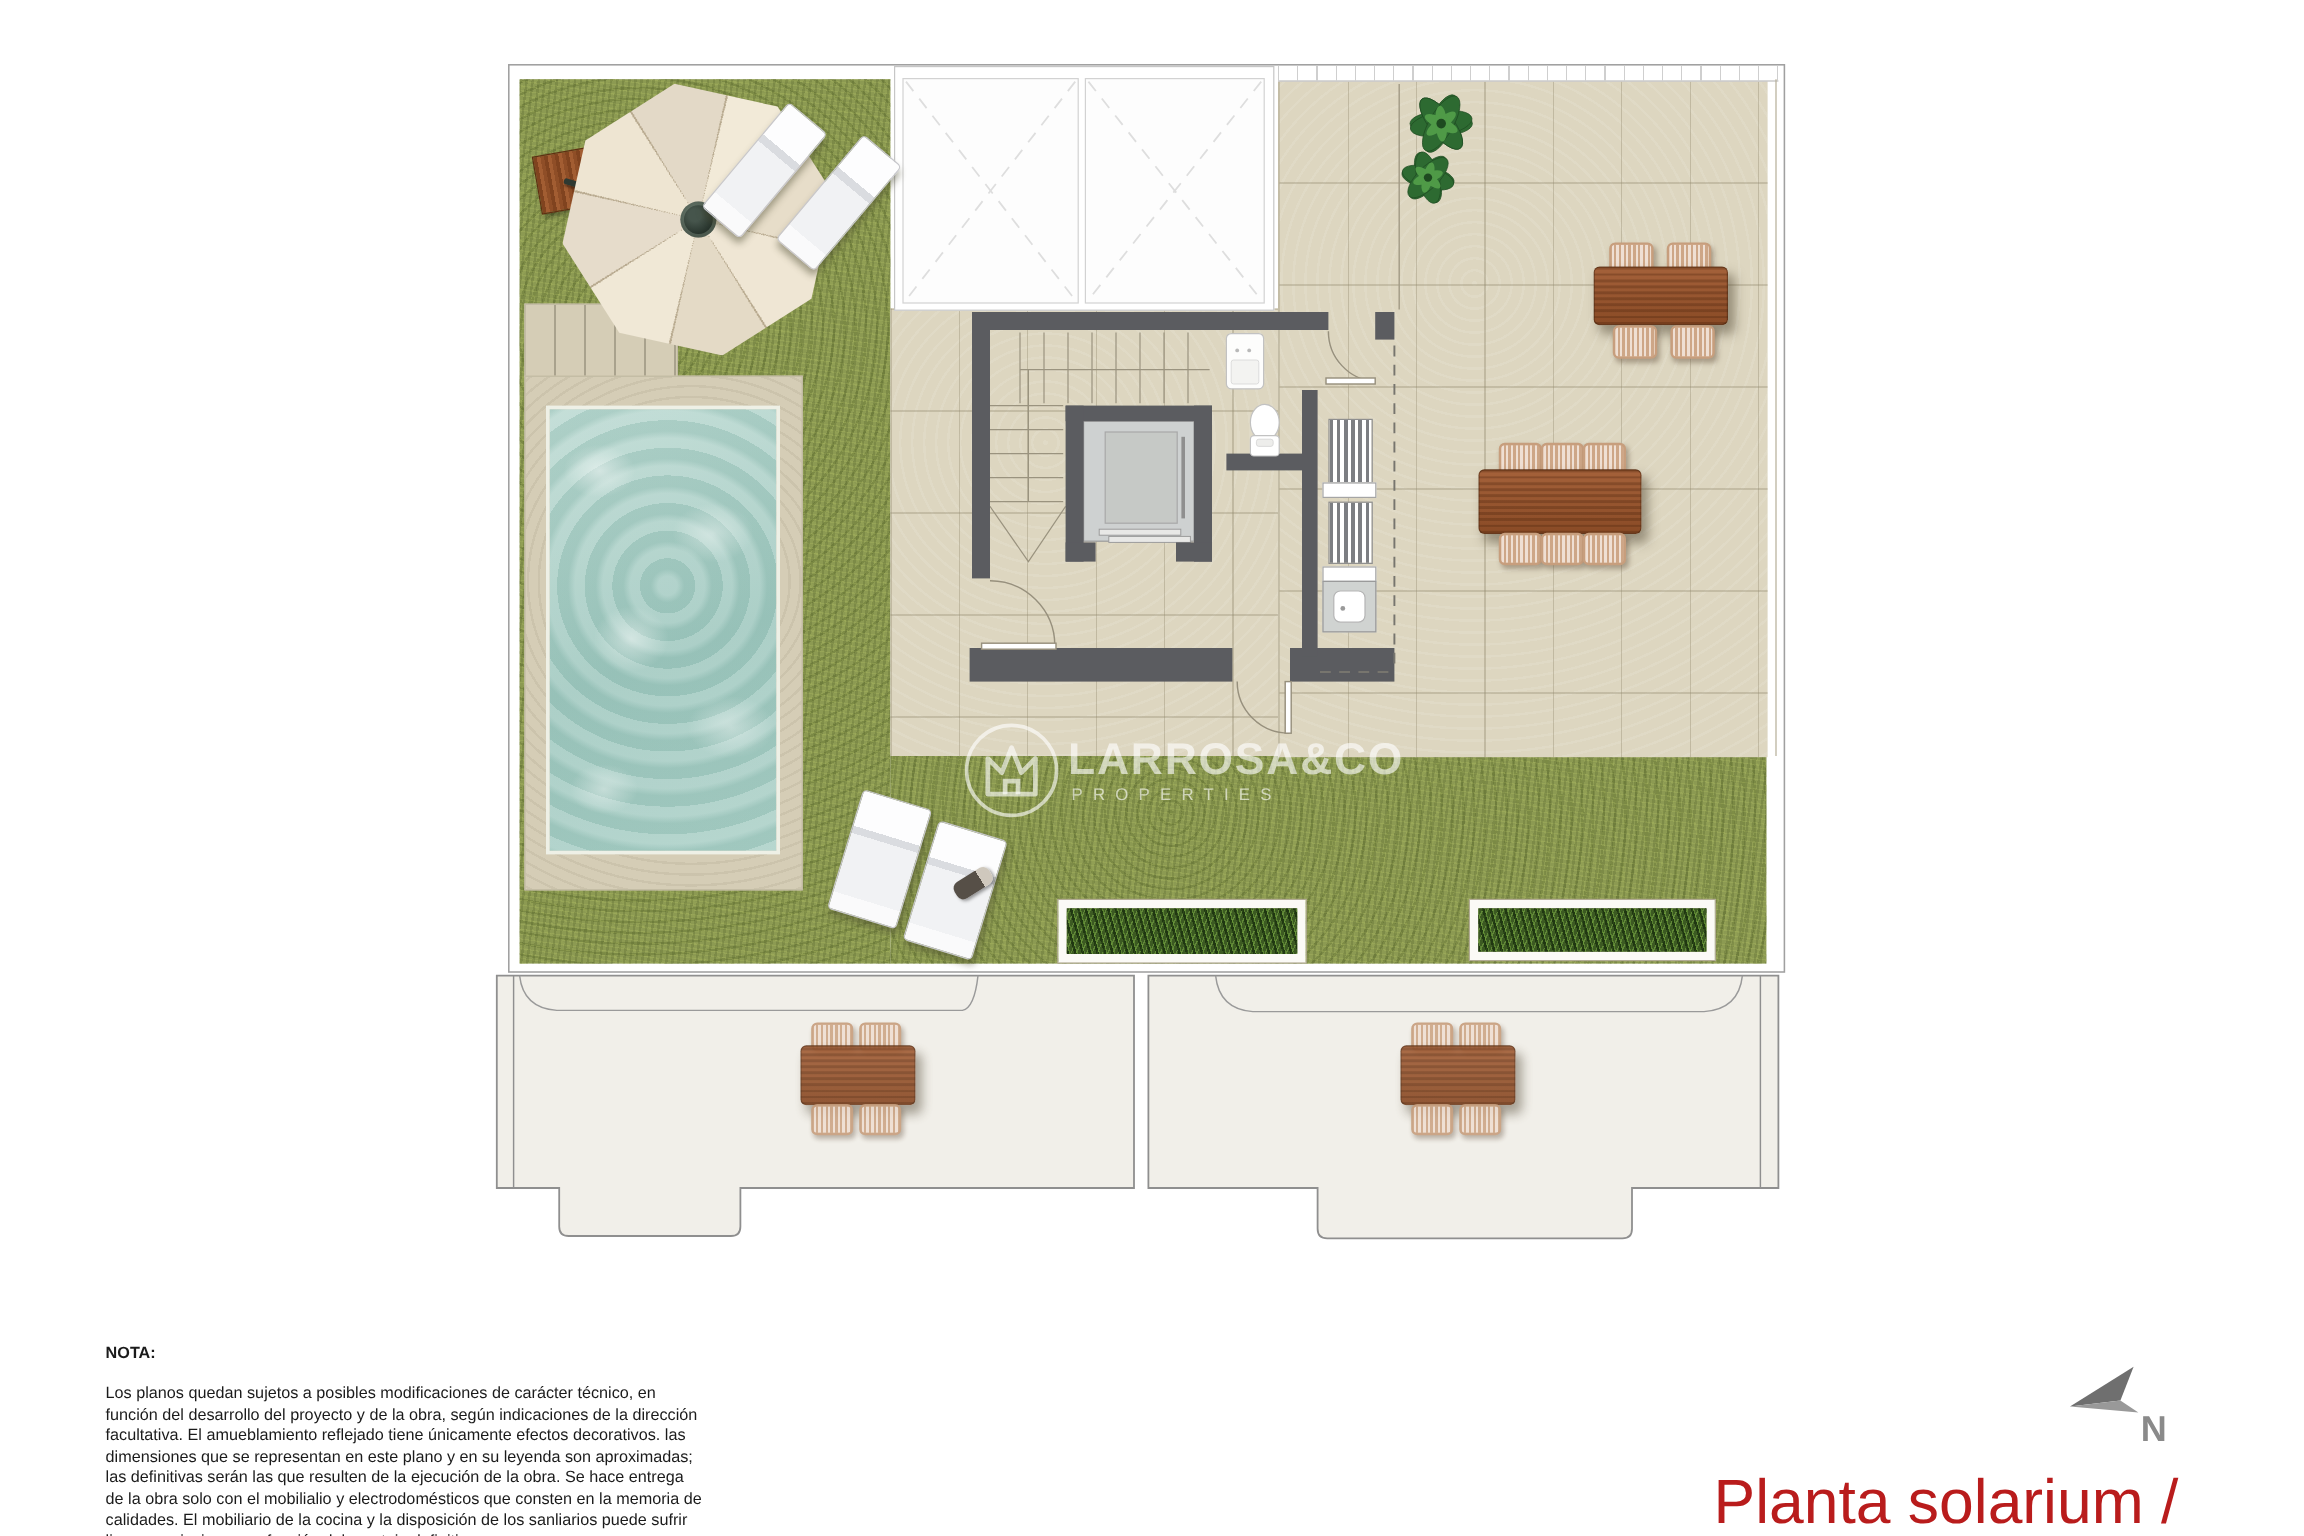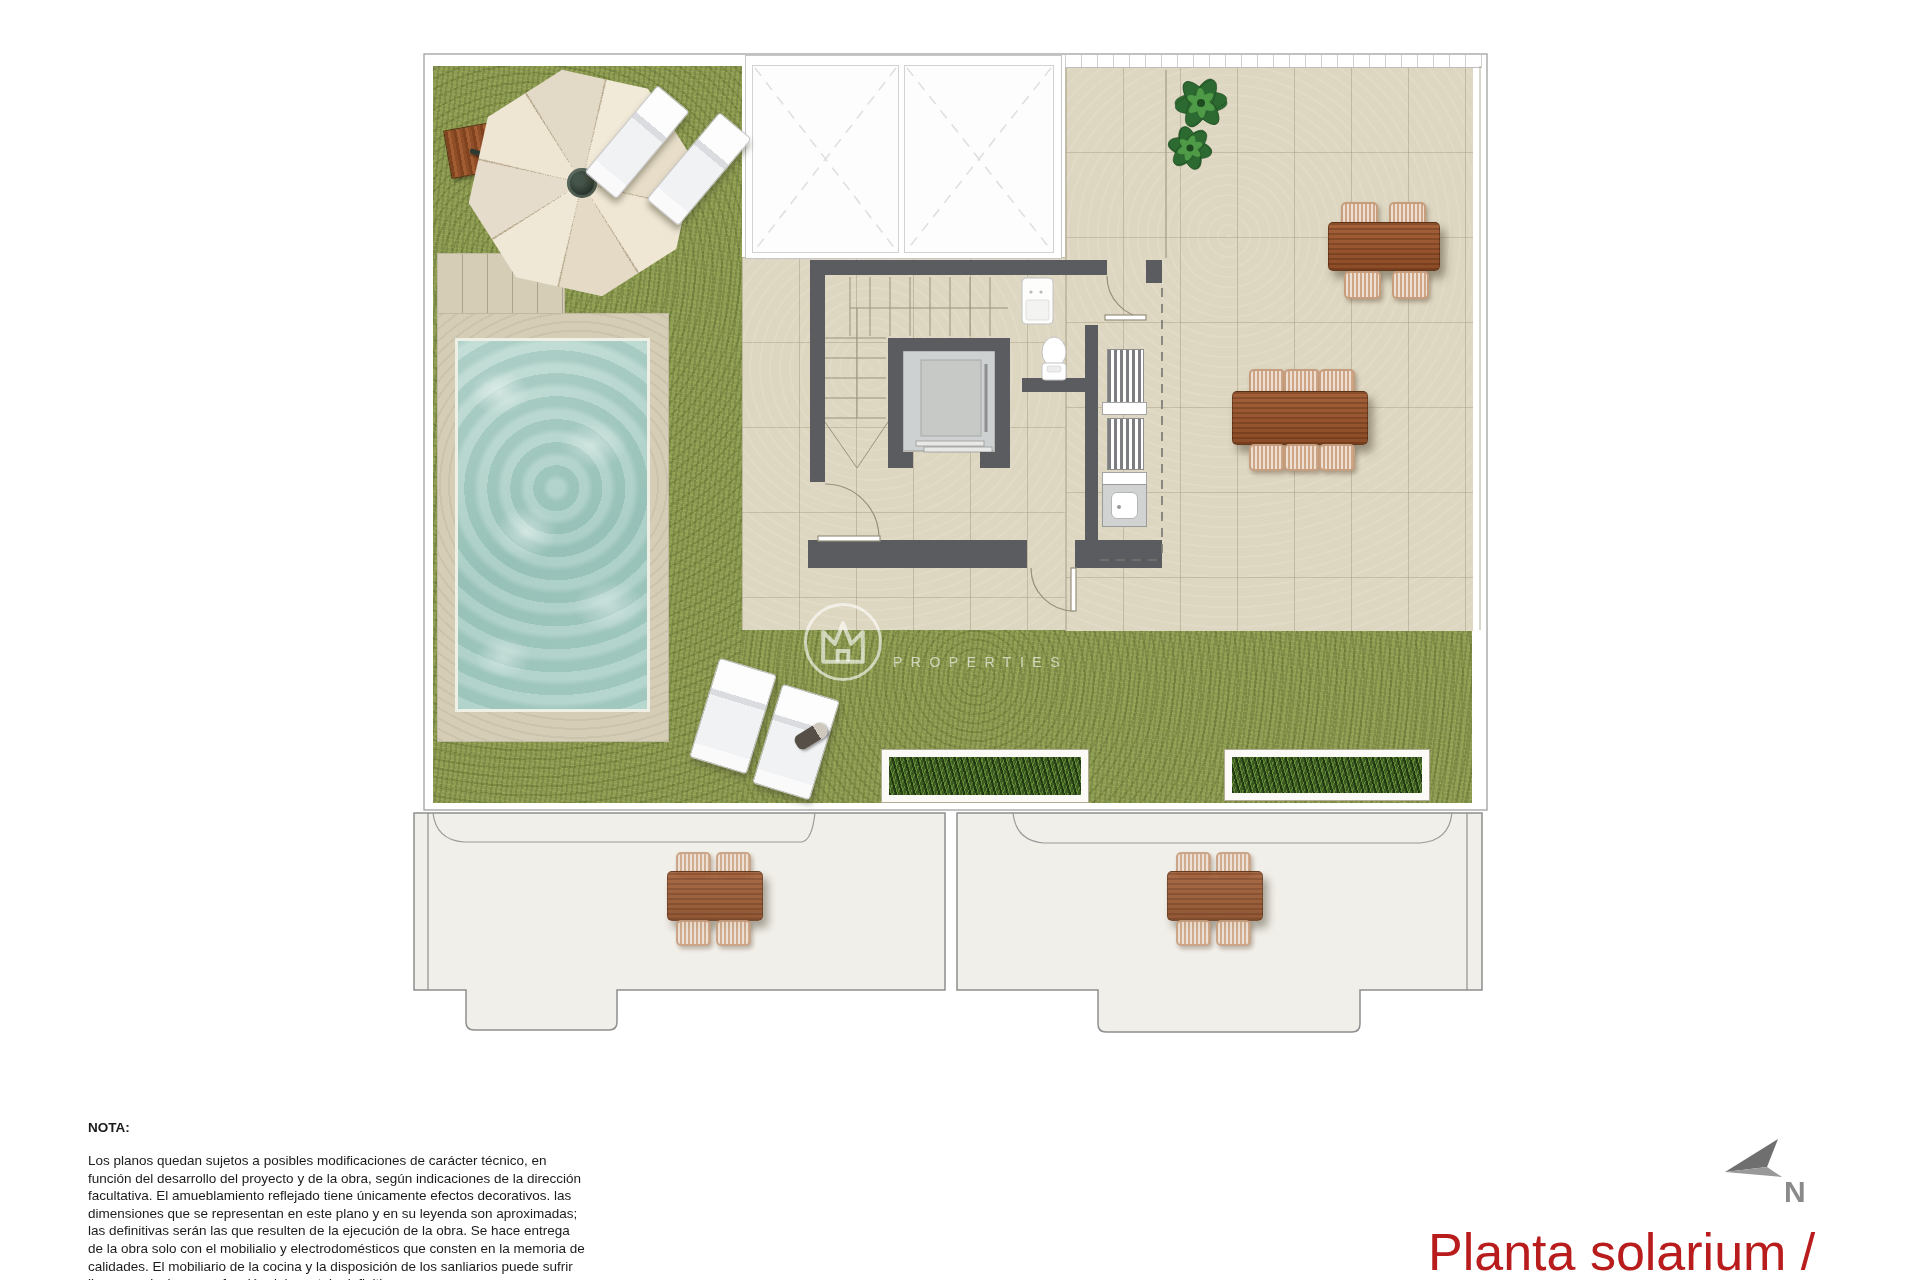--- a/index.html
+++ b/index.html
@@ -305,20 +305,21 @@
 <div class="abs chair" style="left:1176px;top:920px;width:31px;height:22px;opacity:.9;"></div>
 <div class="abs chair" style="left:1216px;top:920px;width:31px;height:22px;opacity:.9;"></div>
 
 <div class="abs watermark" style="left:800px;top:598px;width:330px;height:95px;">
   <div class="abs wm-circle" style="left:4px;top:5px;width:72px;height:72px;">
     <svg width="72" height="72" viewBox="0 0 40 40" style="display:block">
       <path d="M9,31 V14.5 L15.5,21 L20,9.5 L24.5,21 L31,14.5 V31 Z" fill="none" stroke="rgba(255,255,255,.62)" stroke-width="2.2" stroke-linejoin="round"></path>
       <path d="M17,31 V25 H23 V31" fill="none" stroke="rgba(255,255,255,.62)" stroke-width="2.2"></path>
     </svg>
   </div>
+  <div class="abs wm-brand" style="left:90px;top:14px;">LARROSA&amp;CO</div>
   <div class="abs wm-sub" style="left:93px;top:56px;">PROPERTIES</div>
 </div>
 
 <div class="abs note-heading" style="left:88px;top:1120px;">NOTA:</div>
 <div class="abs note-body" style="left:88px;top:1152px;">Los planos quedan sujetos a posibles modificaciones de carácter técnico, en función del desarrollo del proyecto y de la obra, según indicaciones de la dirección facultativa. El amueblamiento reflejado tiene únicamente efectos decorativos. las dimensiones que se representan en este plano y en su leyenda son aproximadas; las definitivas serán las que resulten de la ejecución de la obra. Se hace entrega de la obra solo con el mobilialio y electrodomésticos que consten en la memoria de calidades. El mobiliario de la cocina y la disposición de los sanliarios puede sufrir ligeras variaciones en función del montaje definitivo.</div>
 
 <svg class="abs" style="left:1700px;top:1120px;" width="120" height="70" viewBox="1700 1120 120 70">
   <polygon points="1725,1172 1778,1139 1767,1167" fill="#6f6f6f"></polygon>
   <polygon points="1725,1172 1767,1167 1782,1177" fill="#999999"></polygon>
 </svg>

